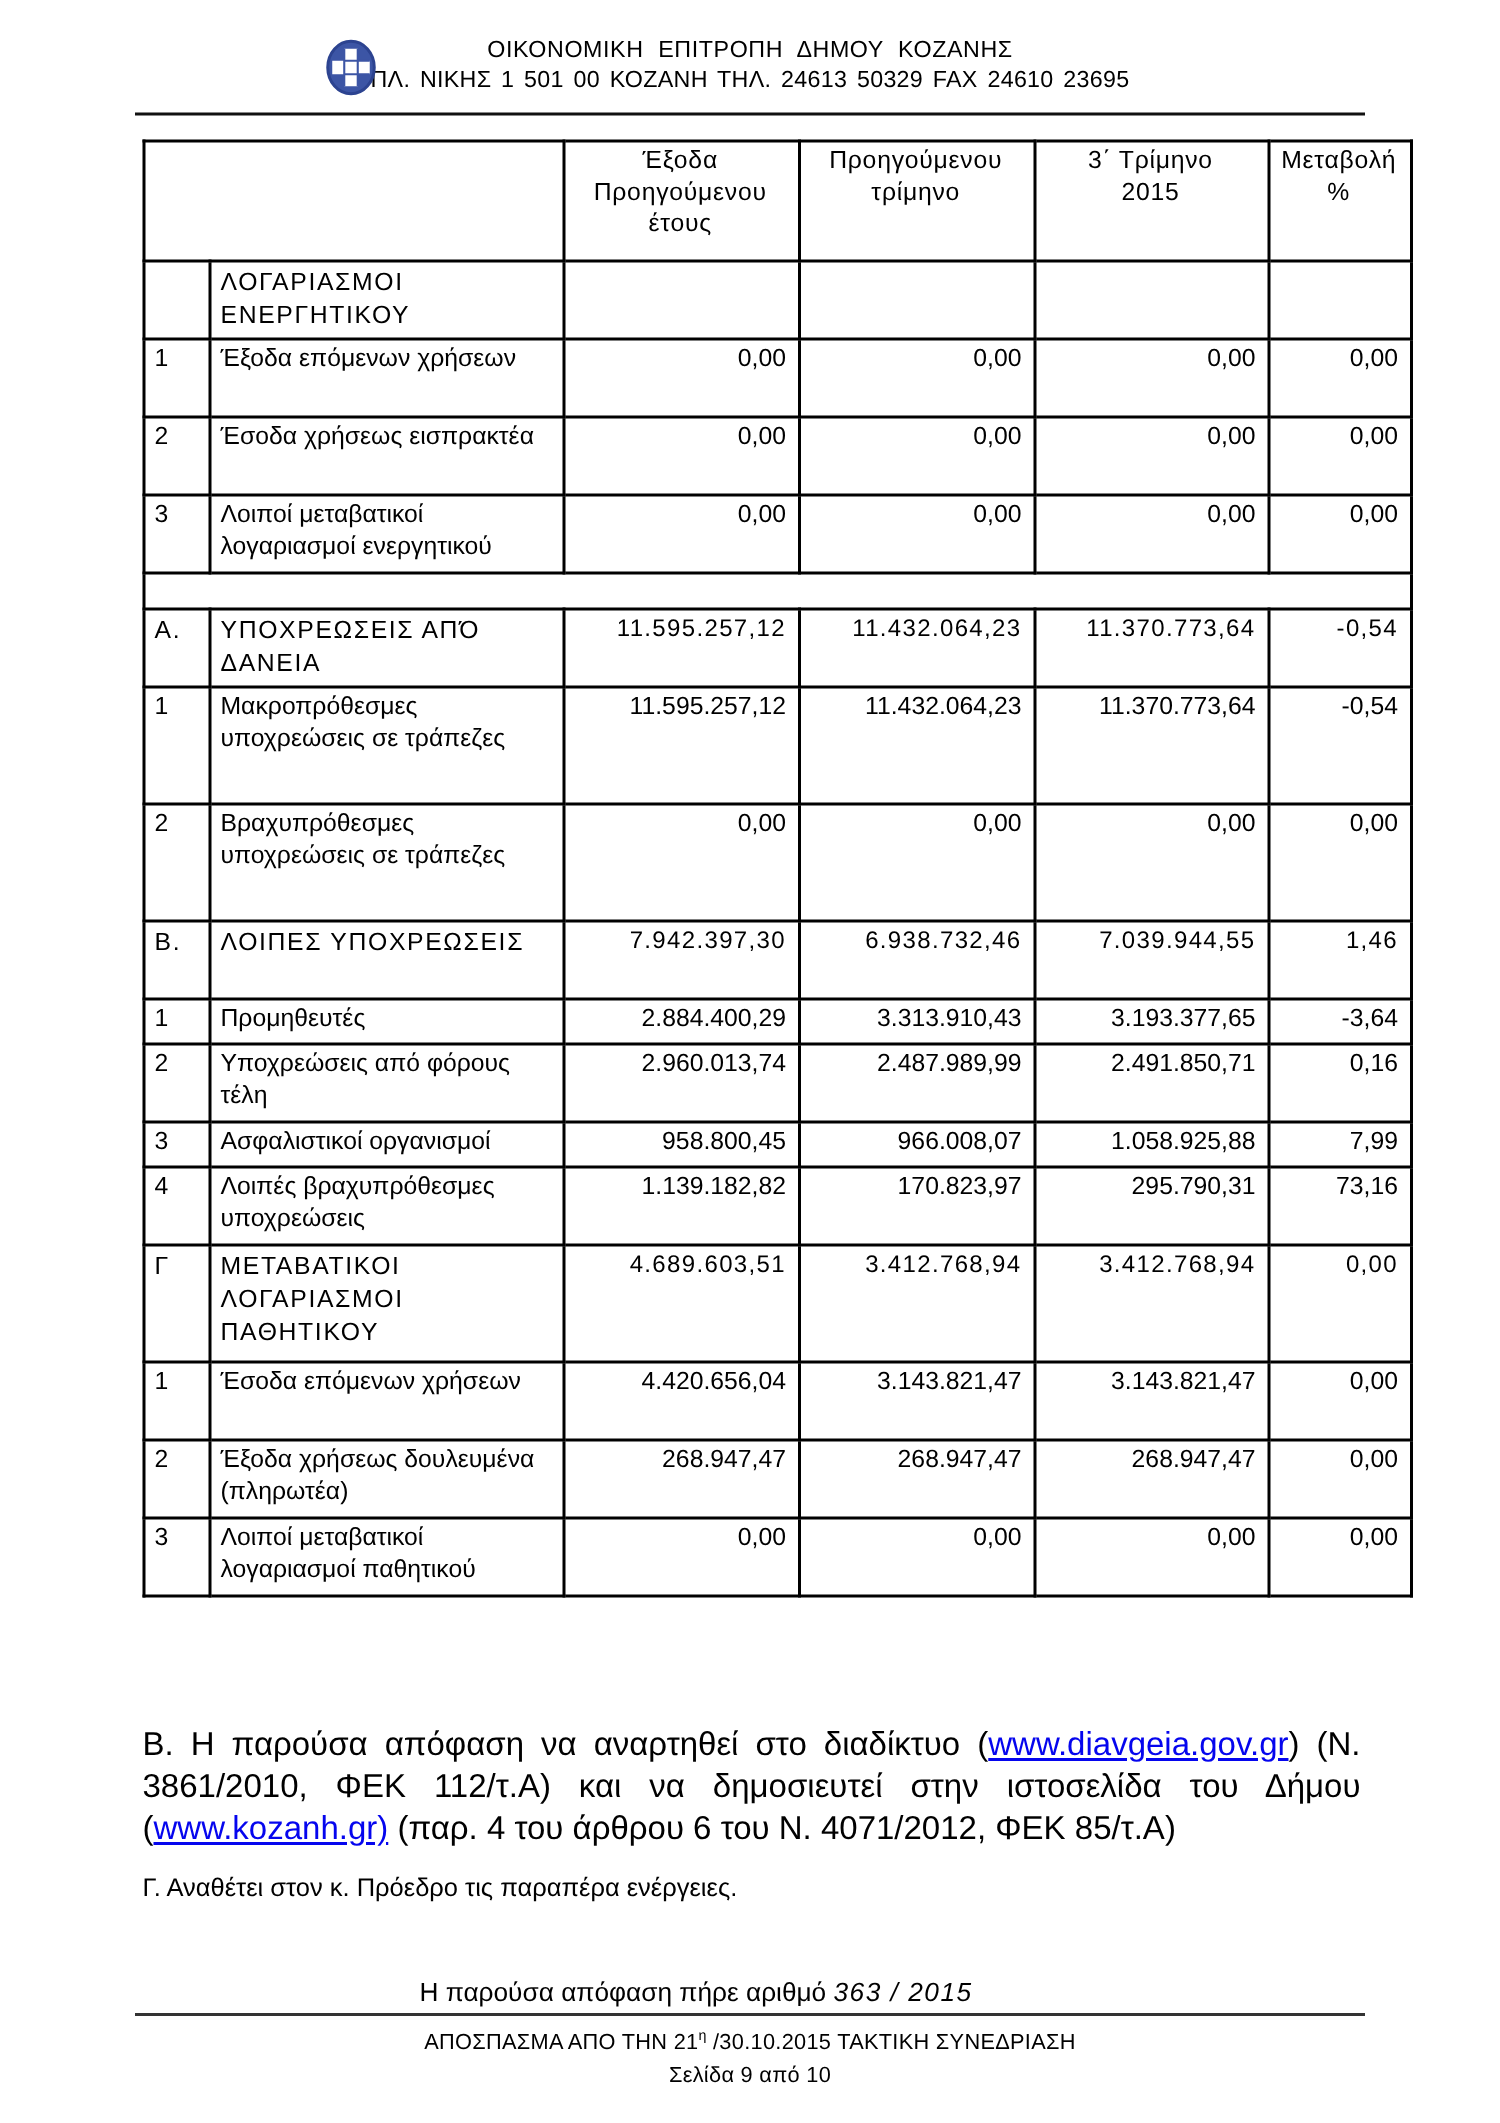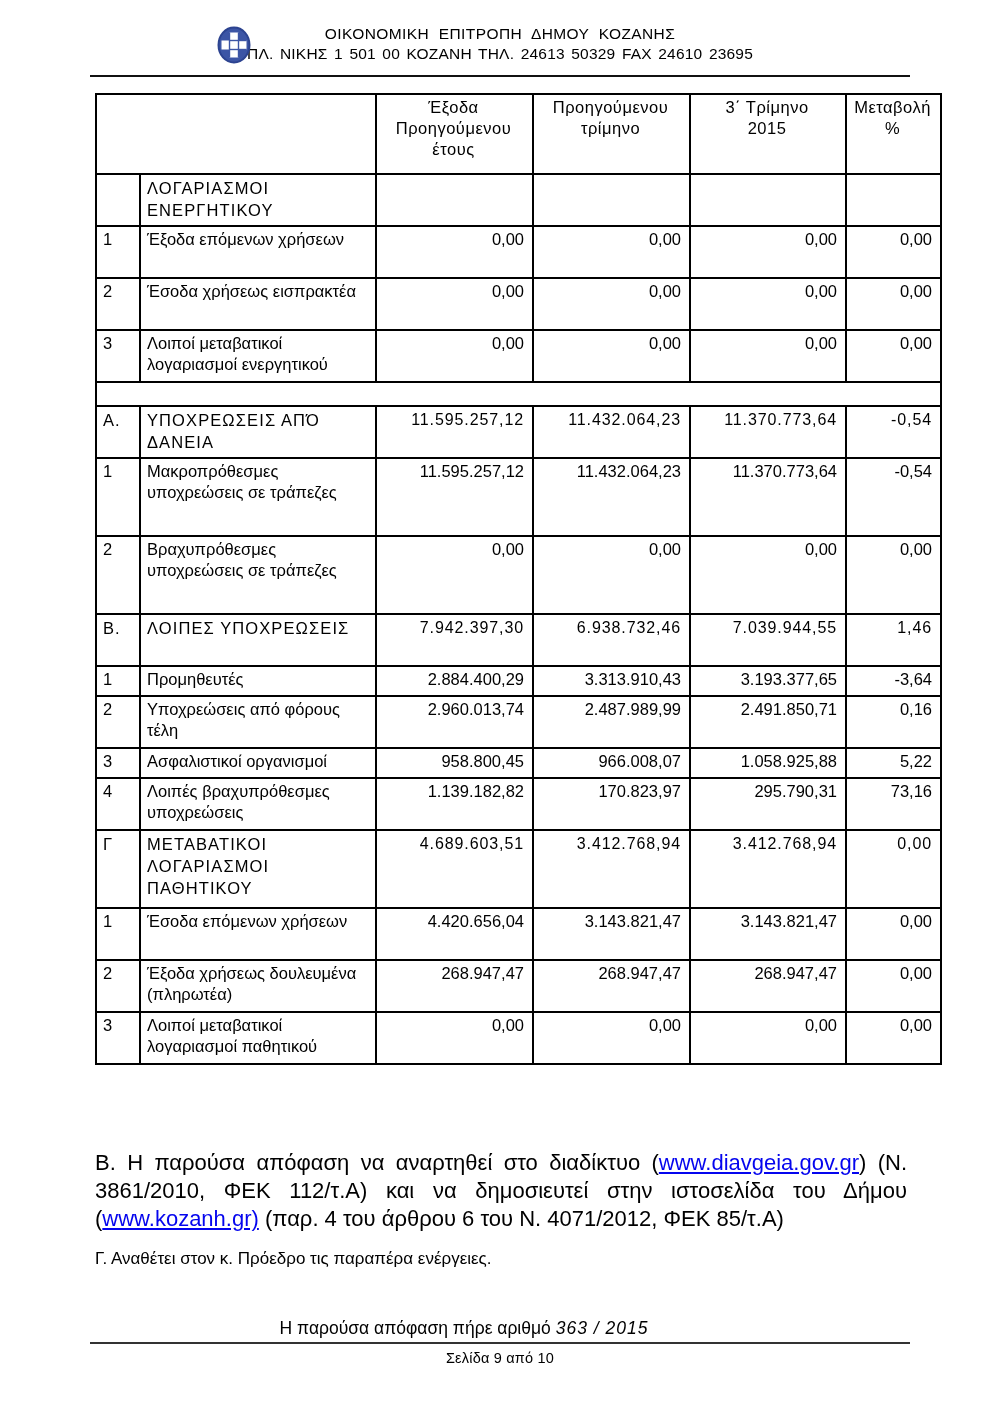--- a/index.html
+++ b/index.html
@@ -187,21 +187,21 @@
       <td class="v">2.487.989,99</td>
       <td class="v">2.491.850,71</td>
       <td class="v">0,16</td>
     </tr>
     <tr class="h30">
       <td class="num">3</td>
       <td class="lbl">Ασφαλιστικοί οργανισμοί</td>
       <td class="v">958.800,45</td>
       <td class="v">966.008,07</td>
       <td class="v">1.058.925,88</td>
-      <td class="v">5,22</td>
+      <td class="v">7,99</td>
     </tr>
     <tr class="h52">
       <td class="num">4</td>
       <td class="lbl">Λοιπές βραχυπρόθεσμες υποχρεώσεις</td>
       <td class="v">1.139.182,82</td>
       <td class="v">170.823,97</td>
       <td class="v">295.790,31</td>
       <td class="v">73,16</td>
     </tr>
     <tr class="group h78">
@@ -240,16 +240,17 @@
     </table>
 
   <p class="para-b"><span>Β. Η παρούσα απόφαση να αναρτηθεί στο διαδίκτυο (</span><a class="doclink">www.diavgeia.gov.gr</a><span>) (Ν. 3861/2010, ΦΕΚ 112/τ.Α) και να δημοσιευτεί στην ιστοσελίδα του Δήμου (</span><a class="doclink">www.kozanh.gr)</a><span> (παρ. 4 του άρθρου 6 του Ν. 4071/2012, ΦΕΚ 85/τ.Α)</span></p>
 
   <p class="para-c">Γ. Αναθέτει στον κ. Πρόεδρο τις παραπέρα ενέργειες.</p>
 
   <p class="decision"><span>Η παρούσα απόφαση πήρε αριθμό </span><span class="it">363 / 2015</span></p>
 
   <div class="footer-rule"></div>
   <div class="footer">
+    <div><span>ΑΠΟΣΠΑΣΜΑ ΑΠΟ ΤΗΝ 21</span><sup>η</sup><span> /30.10.2015 ΤΑΚΤΙΚΗ ΣΥΝΕΔΡΙΑΣΗ</span></div>
     <div>Σελίδα 9 από 10</div>
   </div>
 
 </div>
 
 </body></html>

